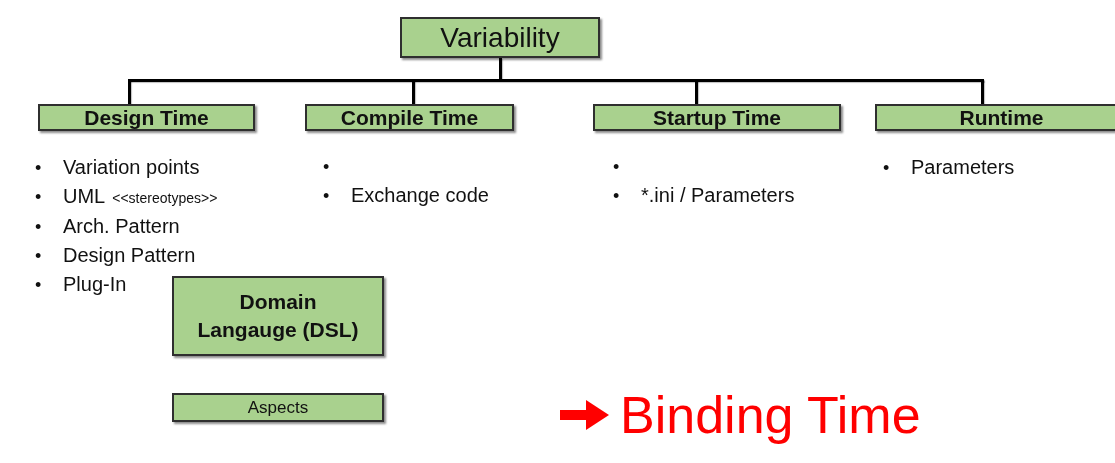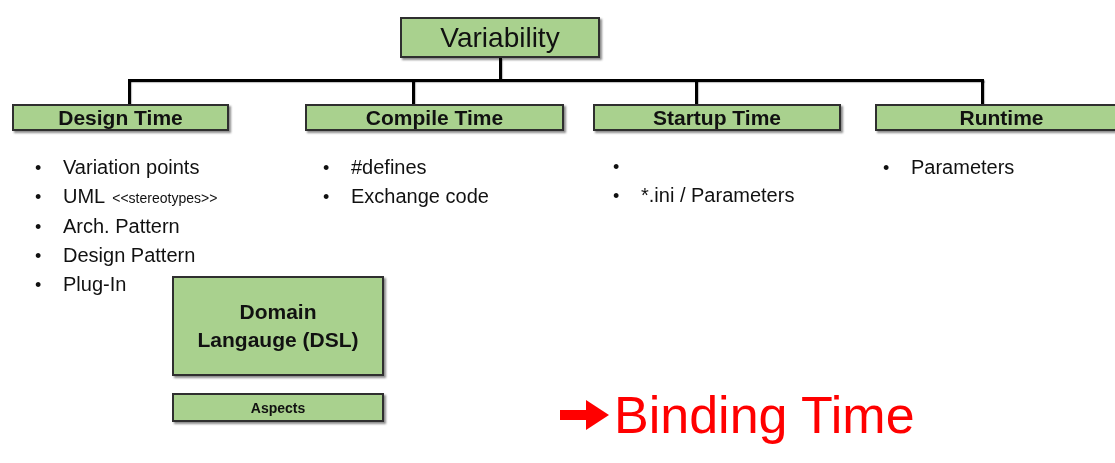--- a/index.html
+++ b/index.html
@@ -15,22 +15,22 @@
     position:absolute;
     background:#a9d18e;
     border:2px solid #2f2f2f;
     box-shadow:2px 2px 2px rgba(0,0,0,0.45);
     display:flex;align-items:center;justify-content:center;
     box-sizing:border-box;
     text-align:center;
   }
   #var-box{left:400px;top:17px;width:200px;height:41px;font-size:28px;font-weight:400;}
   .hdr{top:104px;height:27px;font-size:21px;font-weight:700;}
-  #hdr-design{left:12px;width:217px;}
-  #hdr-compile{left:305px;width:259px;}
+  #hdr-design{left:38px;width:217px;}
+  #hdr-compile{left:305px;width:209px;}
   #hdr-startup{left:593px;width:248px;}
   #hdr-runtime{left:875px;width:253px;}
   .cline{position:absolute;background:#000;box-shadow:1px 1px 1px rgba(0,0,0,0.25);}
   #line-v-top{left:499px;top:58px;width:3px;height:22px;}
   #line-h{left:128px;top:79px;width:856px;height:3px;}
   .drop{top:80px;width:3px;height:24px;}
   #drop-1{left:128px;}
   #drop-2{left:412px;}
   #drop-3{left:695px;}
   #drop-4{left:981px;}
@@ -39,25 +39,25 @@
     font-size:20px;line-height:28px;
   }
   #list-design{left:35px;}
   #list-compile{left:323px;}
   #list-startup{left:613px;}
   #list-runtime{left:883px;}
   ul.blist li{display:flex;align-items:baseline;}
   .dot{width:12px;margin-right:16px;flex:0 0 auto;font-size:18px;}
   .small{font-size:14px;margin-left:7px;}
   .wrap{max-width:162px;display:inline-block;}
-  #dsl-box{left:172px;top:276px;width:212px;height:100px;font-size:21px;font-weight:700;line-height:28px;flex-direction:column;}
-  #aspects-box{left:172px;top:393px;width:212px;height:29px;font-size:14px;font-weight:700;}
+  #dsl-box{left:172px;top:276px;width:212px;height:80px;font-size:21px;font-weight:700;line-height:28px;flex-direction:column;}
+  #aspects-box{left:172px;top:393px;width:212px;height:29px;font-size:17px;font-weight:400;}
   #binding{
     position:absolute;left:560px;top:389px;
-    display:flex;align-items:center;gap:4px;
+    display:flex;align-items:center;gap:10px;
     color:#ff0000;
   }
   #binding .lbl{font-size:52px;line-height:1.0;white-space:nowrap;}
   #binding svg{display:block;}
 </style>
 </head>
 <body>
 
 <div id="stage">
 
@@ -105,21 +105,20 @@
     </li>
     <li>
       <span class="dot">•</span>
       <span class="txt">Plug-In</span>
     </li>
   </ul>
 
   <ul id="list-compile" class="blist">
     <li>
       <span class="dot">•</span>
-      <span class="txt">#defines</span>
     </li>
     <li>
       <span class="dot">•</span>
       <span class="txt">Exchange code</span>
     </li>
   </ul>
 
   <ul id="list-startup" class="blist">
     <li>
       <span class="dot">•</span>

